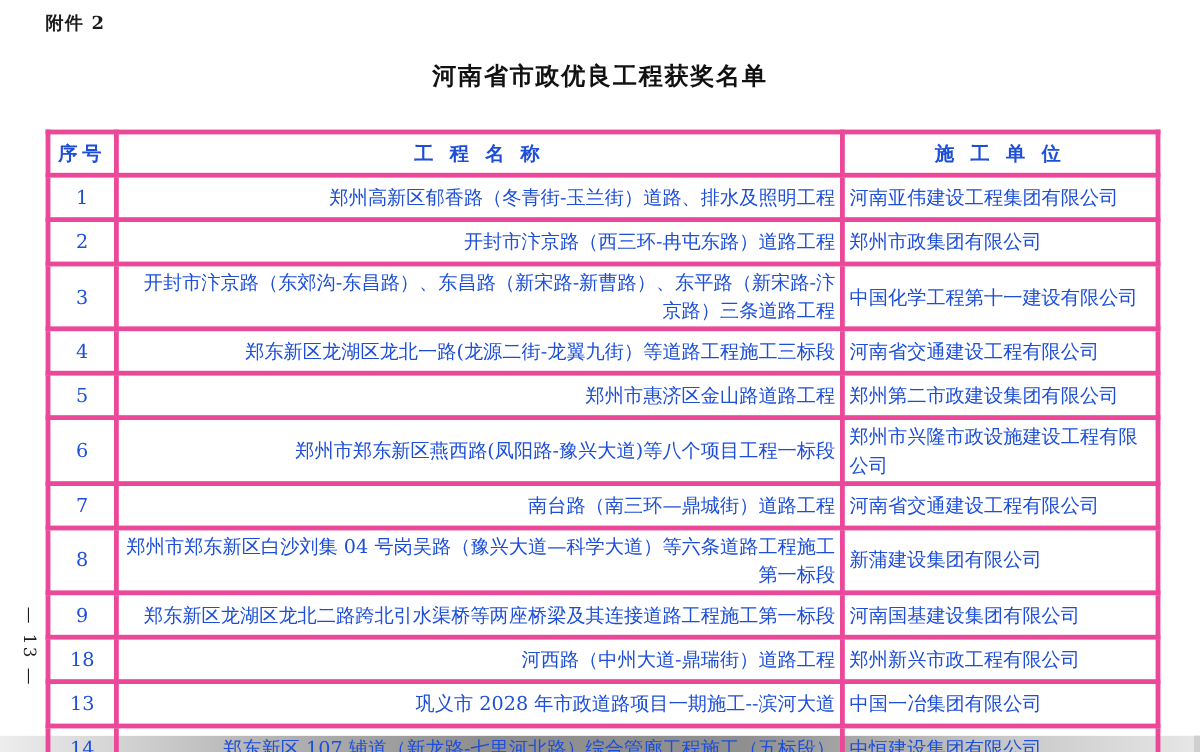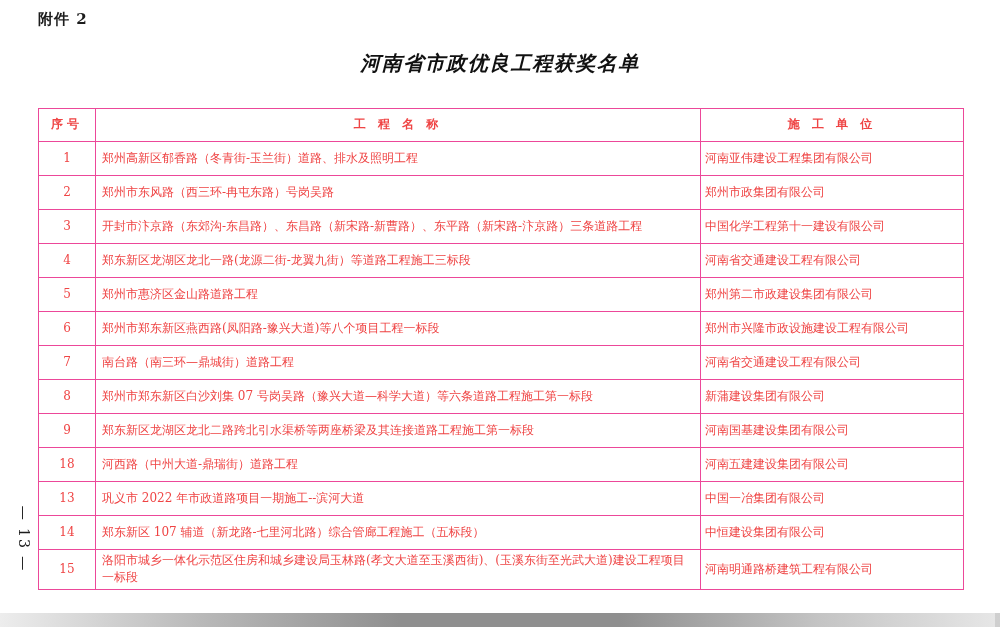--- a/index.html
+++ b/index.html
@@ -47,34 +47,33 @@
   .doc-title {
     position: absolute;
     left: 0;
     top: 50px;
     width: 1000px;
     text-align: center;
     font-size: 20px;
     font-weight: bold;
     color: #111111;
     letter-spacing: 1.5px;
-    font-style: italic;
   }
   table.awards {
     position: absolute;
     left: 38px;
     top: 108px;
     width: 925px;
     border-collapse: collapse;
     table-layout: fixed;
   }
   table.awards th, table.awards td {
-    border: 1px solid #ec4899;
-    color: #ef4444;
-    font-size: 12px;
+    border: 4px solid #ec4899;
+    color: #1d4ed8;
+    font-size: 16px;
     line-height: 1.45;
     vertical-align: middle;
     overflow: hidden;
   }
   table.awards th {
     height: 30px;
     font-weight: bold;
     text-align: center;
     letter-spacing: 4px;
   }
@@ -82,21 +81,21 @@
     height: 29px;
   }
   col.c-no { width: 57px; }
   col.c-project { width: 605px; }
   col.c-company { width: 263px; }
   td.cell-no {
     text-align: center;
     font-family: "DejaVu Serif", "Liberation Serif", serif;
   }
   td.cell-project {
-    text-align: left;
+    text-align: right;
     padding: 2px 4px 2px 6px;
   }
   td.cell-company {
     text-align: left;
     padding: 2px 4px 2px 4px;
   }
   .page-number {
     position: absolute;
     left: -28px;
     top: 524px;
@@ -136,21 +135,21 @@
       </tr>
     </thead>
     <tbody id="table-body">
         <tr>
           <td class="cell-no">1</td>
           <td class="cell-project">郑州高新区郁香路（冬青街-玉兰街）道路、排水及照明工程</td>
           <td class="cell-company">河南亚伟建设工程集团有限公司</td>
         </tr>
         <tr>
           <td class="cell-no">2</td>
-          <td class="cell-project">郑州市东风路（西三环-冉屯东路）号岗吴路</td>
+          <td class="cell-project">开封市汴京路（西三环-冉屯东路）道路工程</td>
           <td class="cell-company">郑州市政集团有限公司</td>
         </tr>
         <tr>
           <td class="cell-no">3</td>
           <td class="cell-project">开封市汴京路（东郊沟-东昌路）、东昌路（新宋路-新曹路）、东平路（新宋路-汴京路）三条道路工程</td>
           <td class="cell-company">中国化学工程第十一建设有限公司</td>
         </tr>
         <tr>
           <td class="cell-no">4</td>
           <td class="cell-project">郑东新区龙湖区龙北一路(龙源二街-龙翼九街）等道路工程施工三标段</td>
@@ -166,36 +165,36 @@
           <td class="cell-project">郑州市郑东新区燕西路(凤阳路-豫兴大道)等八个项目工程一标段</td>
           <td class="cell-company">郑州市兴隆市政设施建设工程有限公司</td>
         </tr>
         <tr>
           <td class="cell-no">7</td>
           <td class="cell-project">南台路（南三环—鼎城街）道路工程</td>
           <td class="cell-company">河南省交通建设工程有限公司</td>
         </tr>
         <tr>
           <td class="cell-no">8</td>
-          <td class="cell-project">郑州市郑东新区白沙刘集 07 号岗吴路（豫兴大道—科学大道）等六条道路工程施工第一标段</td>
+          <td class="cell-project">郑州市郑东新区白沙刘集 04 号岗吴路（豫兴大道—科学大道）等六条道路工程施工第一标段</td>
           <td class="cell-company">新蒲建设集团有限公司</td>
         </tr>
         <tr>
           <td class="cell-no">9</td>
           <td class="cell-project">郑东新区龙湖区龙北二路跨北引水渠桥等两座桥梁及其连接道路工程施工第一标段</td>
           <td class="cell-company">河南国基建设集团有限公司</td>
         </tr>
         <tr>
           <td class="cell-no">18</td>
           <td class="cell-project">河西路（中州大道-鼎瑞街）道路工程</td>
-          <td class="cell-company">河南五建建设集团有限公司</td>
+          <td class="cell-company">郑州新兴市政工程有限公司</td>
         </tr>
         <tr>
           <td class="cell-no">13</td>
-          <td class="cell-project">巩义市 2022 年市政道路项目一期施工--滨河大道</td>
+          <td class="cell-project">巩义市 2028 年市政道路项目一期施工--滨河大道</td>
           <td class="cell-company">中国一冶集团有限公司</td>
         </tr>
         <tr>
           <td class="cell-no">14</td>
           <td class="cell-project">郑东新区 107 辅道（新龙路-七里河北路）综合管廊工程施工（五标段）</td>
           <td class="cell-company">中恒建设集团有限公司</td>
         </tr>
         <tr>
           <td class="cell-no">15</td>
           <td class="cell-project">洛阳市城乡一体化示范区住房和城乡建设局玉林路(孝文大道至玉溪西街)、(玉溪东街至光武大道)建设工程项目一标段</td>

